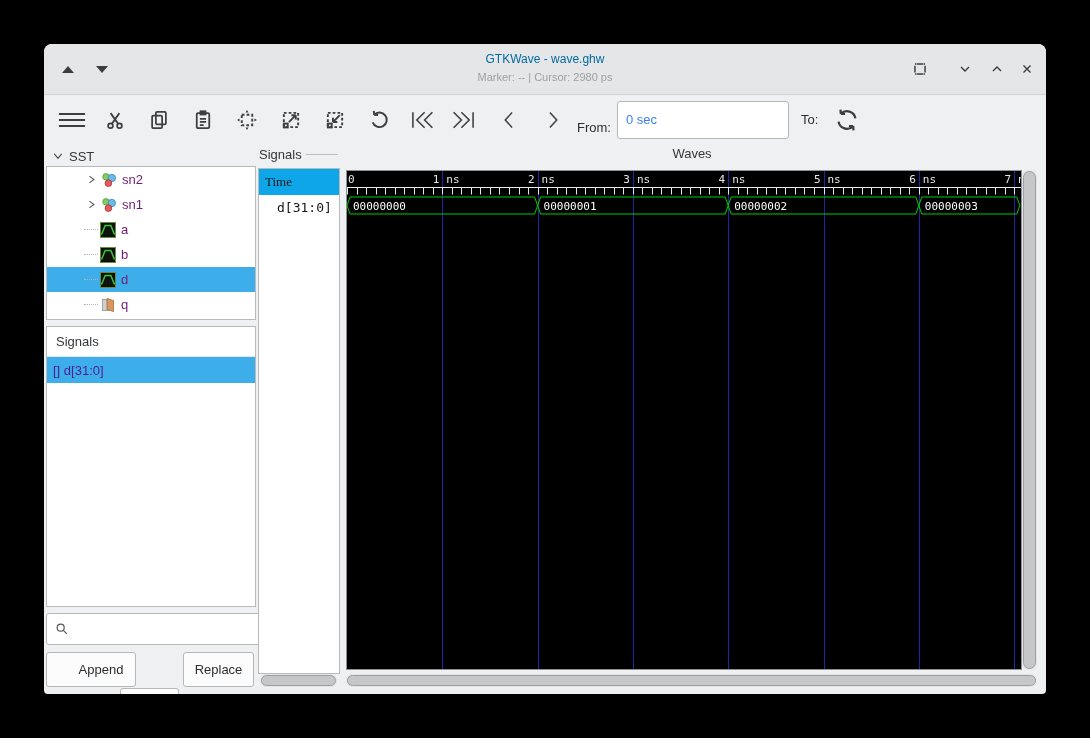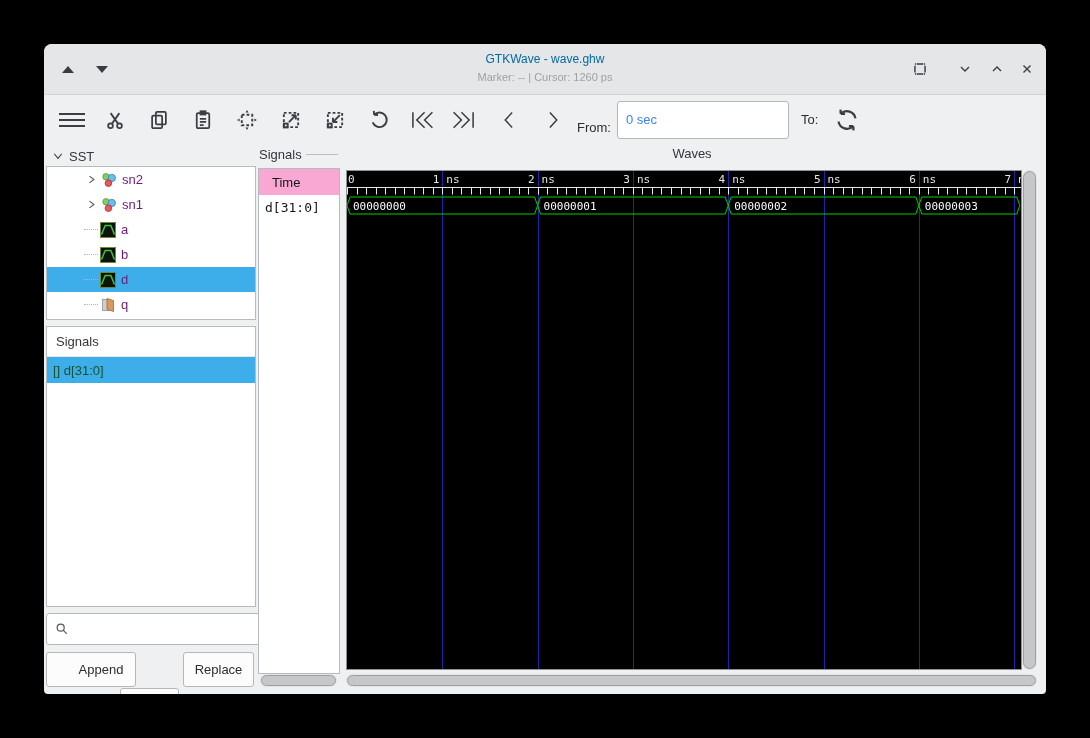--- a/index.html
+++ b/index.html
@@ -28,34 +28,34 @@
               font-size:13px;color:#33363a;}
   .tree-box{position:absolute;left:2px;top:22px;width:208px;height:152px;background:#fff;border:1px solid #b8bbbd;overflow:hidden;}
   .tree-row{height:25px;display:flex;align-items:center;font-size:13px;color:#701a75;}
   .tree-row.selected{background:#3daee9;}
   .tree-slot{width:16px;height:16px;margin-left:36px;flex:none;display:flex;align-items:center;justify-content:center;}
   .tree-connector{width:14px;height:0;border-top:1px dotted #b2b5b7;margin-left:37px;flex:none;}
   .tree-icon{width:16px;height:16px;flex:none;margin-left:2px;}
   .tree-label{margin-left:5px;}
   .sig-box{position:absolute;left:2px;top:182px;width:208px;height:279px;background:#fff;border:1px solid #b8bbbd;overflow:hidden;}
   .sig-header{height:29px;display:flex;align-items:center;padding-left:9px;font-size:13px;color:#33363a;border-bottom:1px solid #e6e7e8;}
-  .sig-row{height:26px;display:flex;align-items:center;padding-left:6px;font-size:13px;color:#14532d;background:#3daee9;}
+  .sig-row{height:26px;display:flex;align-items:center;padding-left:6px;font-size:13px;color:#4c1d95;background:#3daee9;}
   .search-box{position:absolute;left:2px;top:469px;width:206px;height:30px;background:#fff;border:1px solid #b4b8ba;
               border-radius:3px;display:flex;align-items:center;padding-left:8px;gap:6px;}
   .search-box input{border:none;outline:none;flex:1;font-size:13px;background:transparent;}
   .btn{position:absolute;top:508px;height:33px;background:#fcfcfc;border:1px solid #b4b8ba;border-radius:3px;
        font-size:13px;color:#2b2e31;display:flex;align-items:center;justify-content:center;font-family:"Liberation Sans",sans-serif;}
   
   .frame-label{position:absolute;top:2px;height:16px;display:flex;align-items:center;font-size:13px;color:#33363a;}
   .frame-label .line{flex:1;height:1px;background:#bcbfc1;margin-left:4px;}
   
   .names-box{position:absolute;left:214px;top:24px;width:80px;height:504px;background:#fff;border:1px solid #b8bbbd;overflow:hidden;}
-  .time-header{height:26px;background:#f9a8d4;display:flex;align-items:center;padding-left:13px;
-               font-family:Liberation Sans, sans-serif;font-size:13px;color:#141618;}
-  .name-row{height:24px;display:flex;align-items:center;padding-left:6px;
+  .time-header{height:26px;background:#0ea5e9;display:flex;align-items:center;padding-left:6px;
+               font-family:Liberation Serif, serif;font-size:13px;color:#141618;}
+  .name-row{height:24px;display:flex;align-items:center;padding-left:18px;
             font-family:"DejaVu Sans Mono",monospace;font-size:13px;color:#141618;}
   
   .wave-box{position:absolute;left:302px;top:26px;width:674px;height:498px;background:#000;border:1px solid #8f9294;}
   .vscroll{position:absolute;left:978px;top:26px;width:15px;height:500px;border-radius:7px;background:#e4e5e6;}
   .vscroll .thumb{position:absolute;left:1px;right:1px;top:1px;bottom:1px;background:#c5c7c8;border:1px solid #9da0a2;border-radius:7px;}
   .hscroll{position:absolute;height:13px;border-radius:6px;background:#e4e5e6;top:530px;}
   .hscroll .thumb{position:absolute;left:1px;right:1px;top:1px;bottom:1px;background:#c5c7c8;border:1px solid #9da0a2;border-radius:6px;}
   .splitter{position:absolute;top:0;bottom:0;width:5px;}
 </style>
 </head>
@@ -64,21 +64,21 @@
 <div class="window">
 
   <div class="titlebar">
     <div class="tb-btn" style="left:13px;">
         <div class="tri-up"></div>
       </div>
     <div class="tb-btn" style="left:47px;">
         <div class="tri-down"></div>
       </div>
     <div class="win-title">GTKWave - wave.ghw</div>
-    <div class="win-status">Marker: --  |  Cursor: 1260 ps</div>
+    <div class="win-status">Marker: --  |  Cursor: 2980 ps</div>
     <div class="tb-btn" style="left:865px;">
       <svg width="18" height="18" viewBox="0 0 16 16">
           <path d="M5 3.5 H11 M5 12.5 H11 M3.5 5 V11 M12.5 5 V11" stroke="#3a3d40" stroke-width="1.3" fill="none"></path>
           <path d="M3.5 3.5 h1 M11.5 3.5 h1 M3.5 12.5 h1 M11.5 12.5 h1" stroke="#3a3d40" stroke-width="1.3"></path>
         </svg>
     </div>
     <div class="tb-btn" style="left:910px;">
       <svg width="16" height="16" viewBox="0 0 16 16">
           <path d="M4 6 L8 10 L12 6" stroke="#3a3d40" stroke-width="1.4" fill="none"></path>
         </svg>

